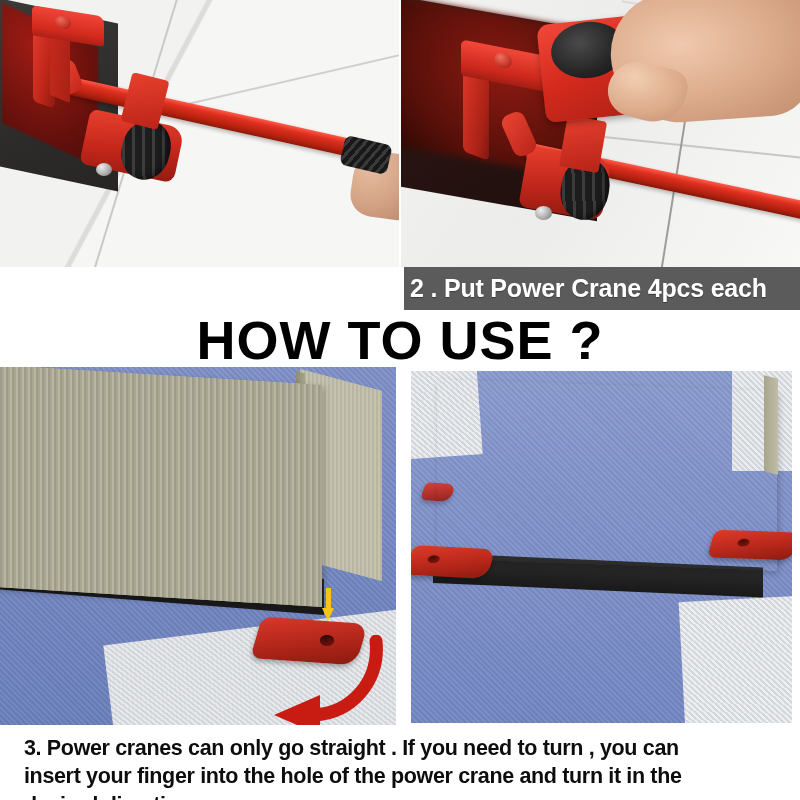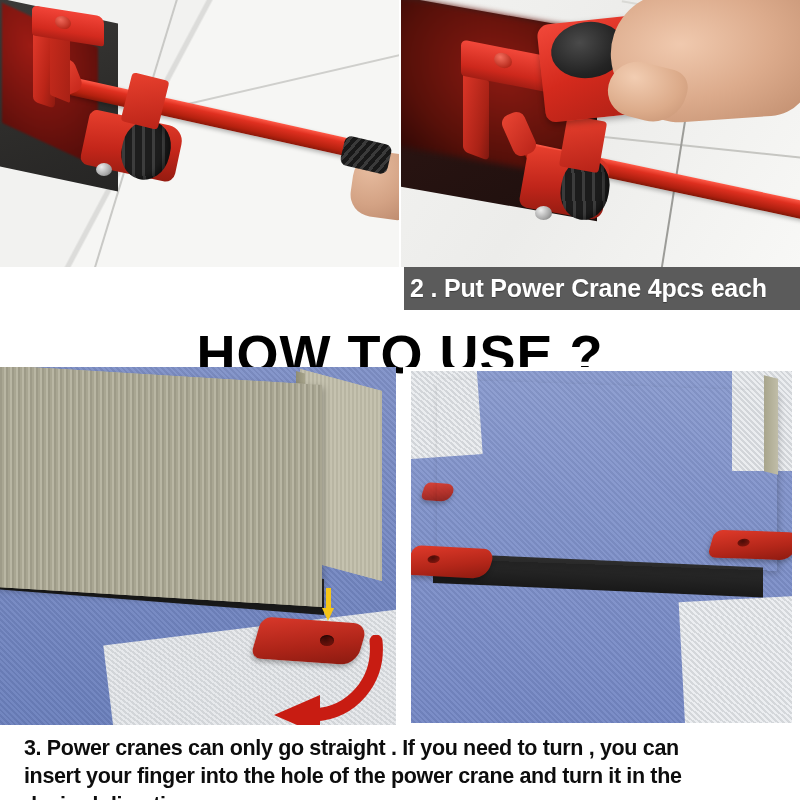--- a/index.html
+++ b/index.html
@@ -325,21 +325,21 @@
     white-space: nowrap;
     overflow: hidden;
     text-shadow: 0 1px 1px rgba(0,0,0,0.35);
   }
   #caption-1 { left: 0px;   width: 396px; }
   #caption-2 { left: 404px; width: 396px; }
 
   
   #title {
     position: absolute;
-    left: 0; top: 324px;
+    left: 0; top: 310px;
     width: 800px;
     height: 60px;
     display: flex;
     align-items: center;
     justify-content: center;
     font-size: 54px;
     font-weight: bold;
     color: #000000;
     letter-spacing: 1px;
     font-family: "Liberation Sans", sans-serif;

